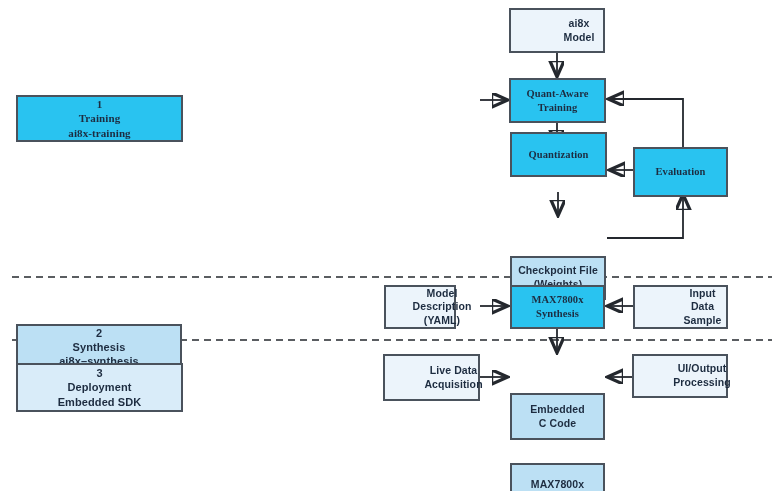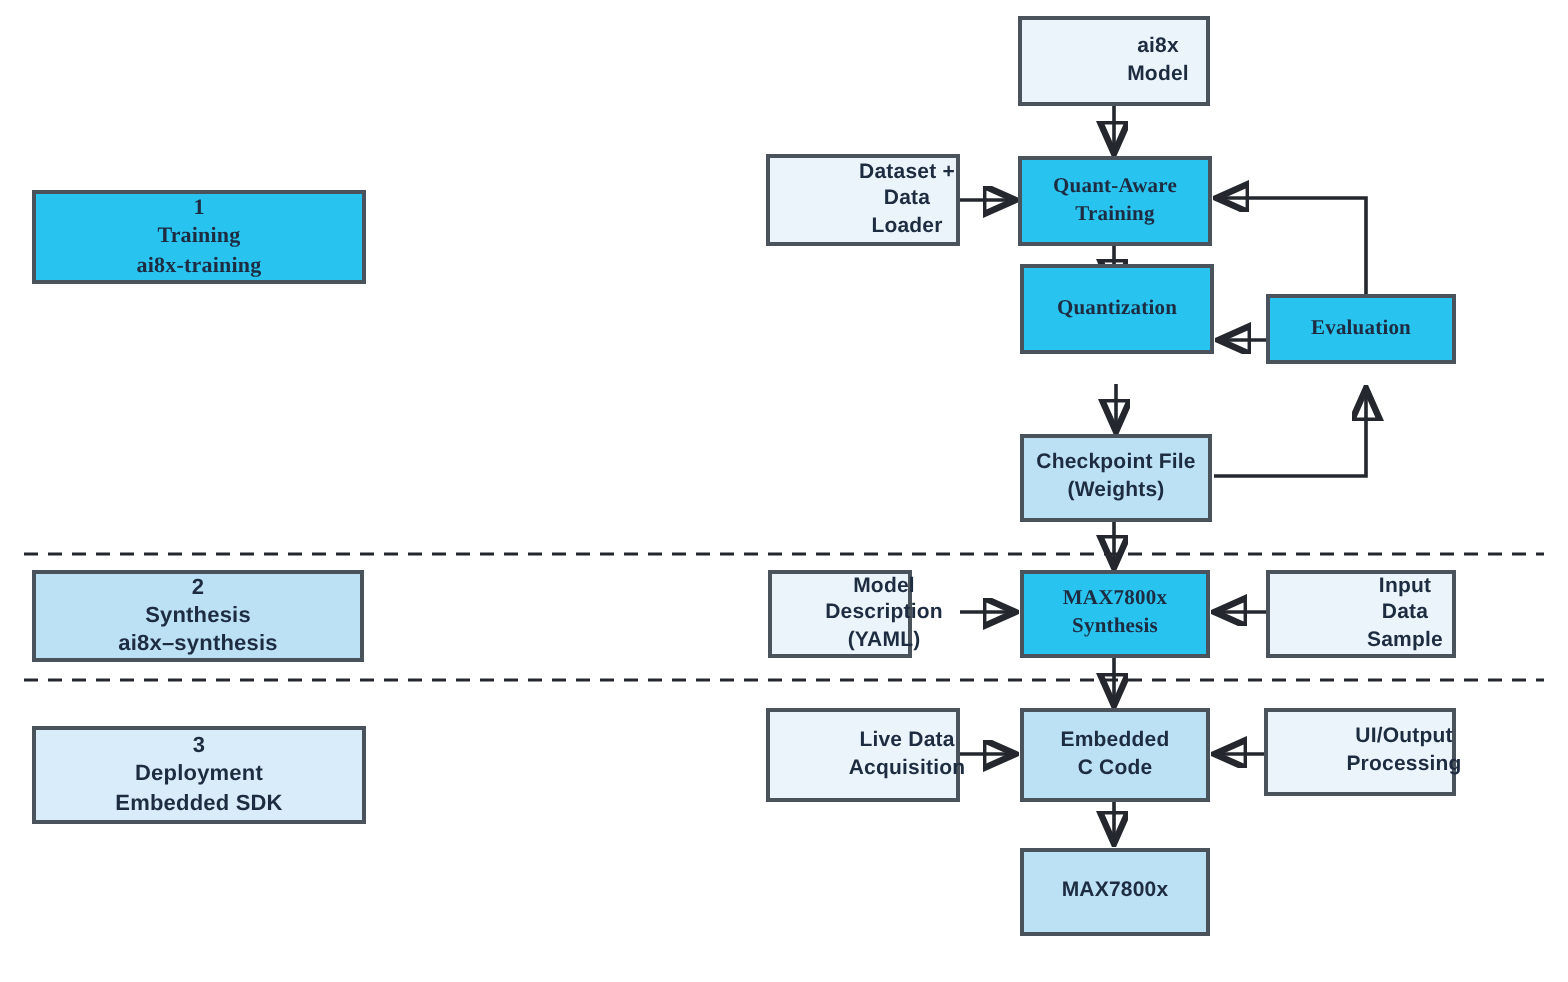--- a/index.html
+++ b/index.html
@@ -20,21 +20,21 @@
     text-align:center;
     white-space:pre-line;
     font-weight:bold;
     font-size:10.5px;
     line-height:1.3;
     color:#1d2c40;
     letter-spacing:0.1px;
   }
   .node.phase{font-size:11px;}
   .fill-cyan{background:#29c3f0;font-family:Liberation Serif, serif;}
-  .fill-mid{background:#bce0f4;}
+  .fill-mid{background:#bce0f4;margin-top:39px;}
   .fill-pale{background:#d9ecf9;}
   .fill-light{background:#ecf4fb;padding-left:44px;}
   svg.connectors{position:absolute;left:0;top:0;}
   svg.connectors path{stroke:#24282e;stroke-width:1.8;fill:none;}
   svg.connectors path.dashed{stroke-width:1.6;stroke-dasharray:7 5;}
 </style>
 </head>
 <body>
 
 <div class="stage">
@@ -70,29 +70,27 @@
 ai8x-training</div>
   <div class="node phase fill-mid" style="left:16px;top:285px;width:166px;height:46px">2
 Synthesis
 ai8x–synthesis</div>
   <div class="node phase fill-pale" style="left:16px;top:363px;width:167px;height:49px">3
 Deployment
 Embedded SDK</div>
 
   <div class="node fill-light" style="left:509px;top:8px;width:96px;height:45px">ai8x Model</div>
 
-  <div class="node fill-light" style="left:383px;top:77px;width:97px;height:46px">Dataset +
-Data Loader</div>
 
   <div class="node fill-cyan" style="left:509px;top:78px;width:97px;height:45px">Quant-Aware
 Training</div>
 
   <div class="node fill-cyan" style="left:510px;top:132px;width:97px;height:45px">Quantization</div>
 
-  <div class="node fill-cyan" style="left:633px;top:147px;width:95px;height:35px">Evaluation</div>
+  <div class="node fill-cyan" style="left:633px;top:147px;width:95px;height:50px">Evaluation</div>
 
   <div class="node fill-mid" style="left:510px;top:217px;width:96px;height:44px">Checkpoint File
 (Weights)</div>
 
   <div class="node fill-light" style="left:384px;top:285px;width:72px;height:44px">Model Description
 (YAML)</div>
 
   <div class="node fill-cyan" style="left:510px;top:285px;width:95px;height:44px">MAX7800x
 Synthesis</div>
 

